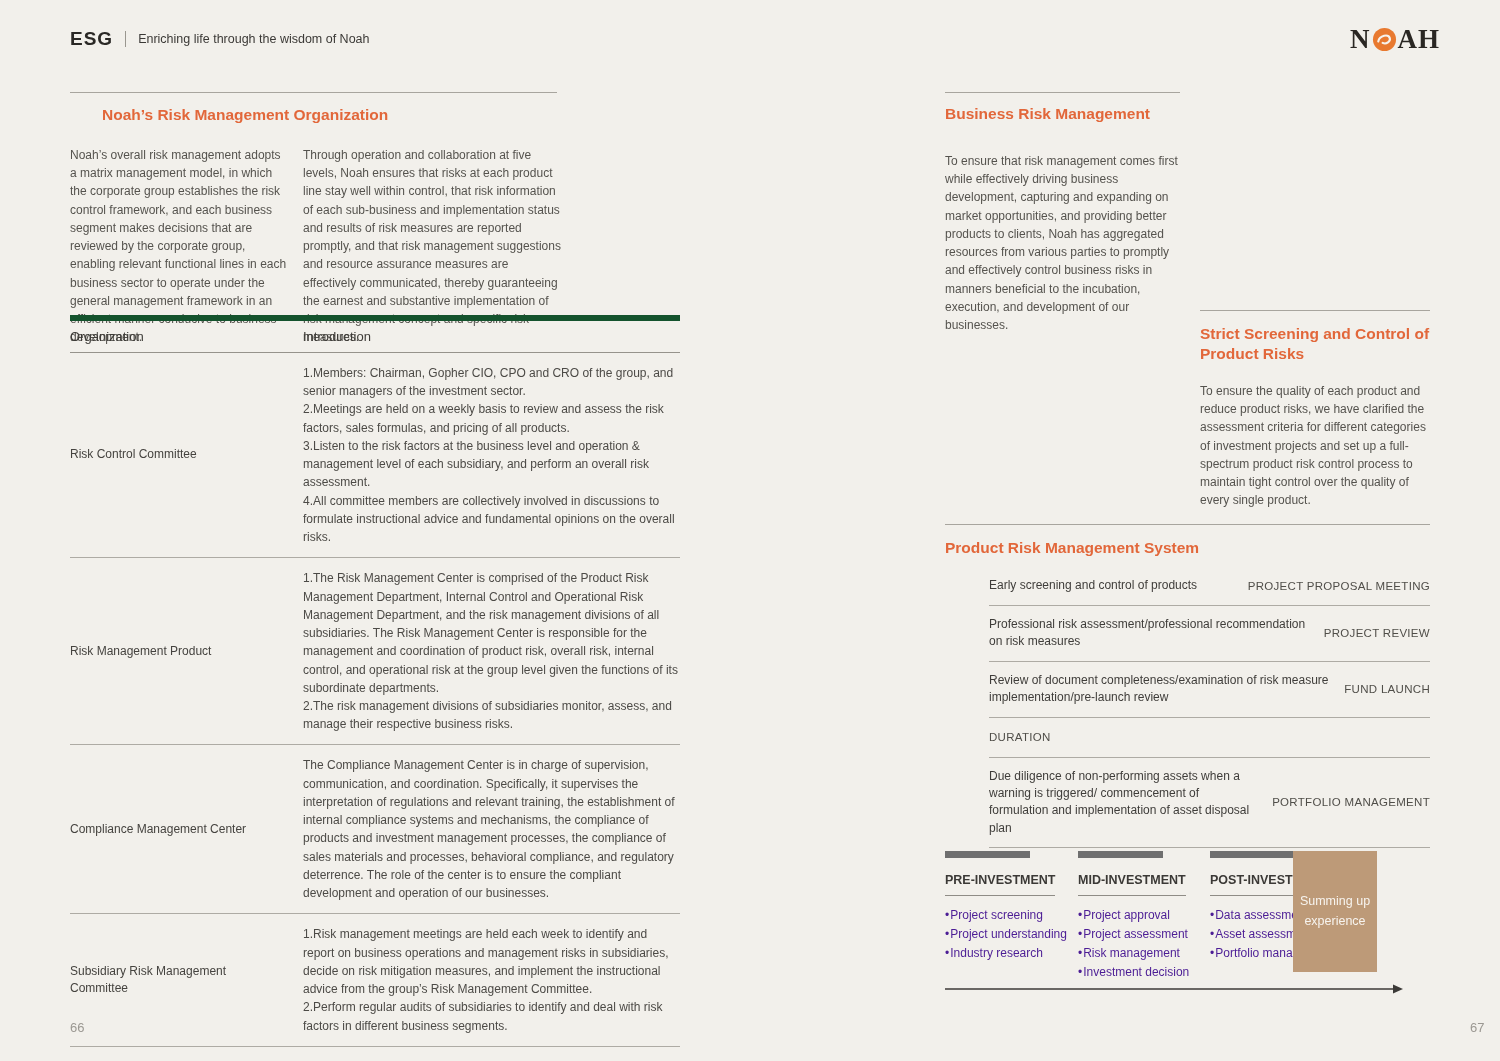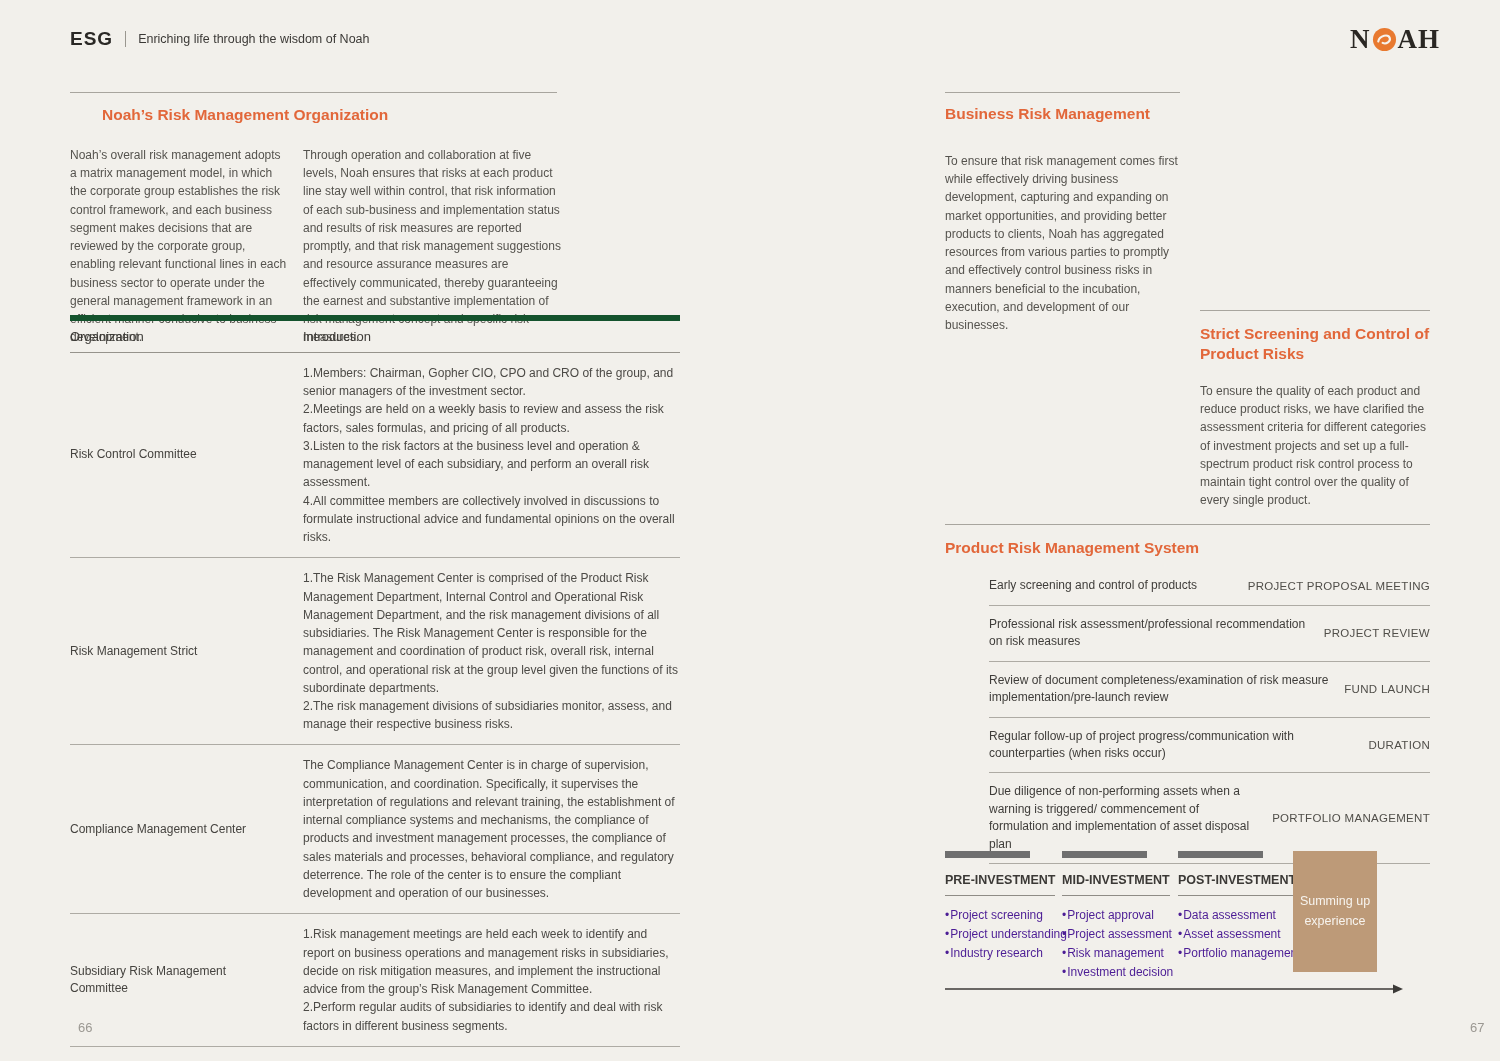--- a/index.html
+++ b/index.html
@@ -48,38 +48,38 @@
   .ss-body  { position:absolute; left:1200px; top:382px; width:237px; }
 
   .prms-title { position:absolute; left:945px; top:538px; }
   .prms-list { position:absolute; left:945px; top:566px; width:485px; }
   .prms-row { display:flex; align-items:center; justify-content:space-between;
     border-bottom:1px solid #aeaba4; padding:10px 0; gap:14px; min-height:40px;margin-left:44px; }
   .prms-desc { font-size:12px; line-height:1.45; color:#3f3d3a; max-width:352px; }
   .prms-stage { font-size:11.5px; color:#504e49; letter-spacing:0.3px; white-space:nowrap; text-align:right; }
 
   
-  .phases { position:absolute; left:945px; top:851px; display:flex; }
+  .phases { position:absolute; left:945px; top:851px; display:flex;gap:16px; }
   .phase-col { flex:none; }
   .phase-col.c1 { width:117px; } .phase-col.c2 { width:116px; } .phase-col.c3 { width:115px; }
   .phase-bar { width:85px; height:7px; background:#6f6f6f; }
   .phase-label { display:inline-block; margin-top:15px; padding-bottom:8px;
     border-bottom:1px solid #8f8c86; font-size:12.5px; font-weight:bold; color:#3b3936; white-space:nowrap; }
   .phase-items { margin-top:10px; }
   .phase-items div { font-size:12px; line-height:19px; color:#4c1d95; white-space:nowrap; }
   .phase-items div::before { content:"\2022"; margin-right:1px; }
 
   .summary-box { position:absolute; left:1293px; top:851px; width:84px; height:121px;
     background:#bd9a78; color:#f7f4ef; font-size:12.5px; line-height:1.55;
     display:flex; align-items:center; justify-content:center; text-align:center; padding:0; }
 
   .flow-arrow { position:absolute; left:945px; top:982px; }
 
   .page-num { position:absolute; font-size:13px; color:#9b9892; }
-  .pn-left { left:78px; top:1020px; }
+  .pn-left { left:70px; top:1020px; }
   .pn-right { left:1470px; top:1020px; }
 </style>
 </head>
 <body>
 
 <div id="canvas">
 
   <div class="header-esg">
     <span class="esg-logo">ESG</span>
     <span class="hdr-divider"></span>
@@ -110,21 +110,21 @@
     </div>
 
     <div class="tbl-row" style="min-height:146px;">
       <div class="cell-org">Risk Control Committee</div>
       <div class="cell-intro">1.Members: Chairman, Gopher CIO, CPO and CRO of the group, and senior managers of the investment sector.
 2.Meetings are held on a weekly basis to review and assess the risk factors, sales formulas, and pricing of all products.
 3.Listen to the risk factors at the business level and operation &amp; management level of each subsidiary, and perform an overall risk assessment.
 4.All committee members are collectively involved in discussions to formulate instructional advice and fundamental opinions on the overall risks.</div>
     </div>
     <div class="tbl-row" style="min-height:146px;">
-      <div class="cell-org">Risk Management Strict</div>
+      <div class="cell-org">Risk Management Product</div>
       <div class="cell-intro">1.The Risk Management Center is comprised of the Product Risk Management Department, Internal Control and Operational Risk Management Department, and the risk management divisions of all subsidiaries. The Risk Management Center is responsible for the management and coordination of product risk, overall risk, internal control, and operational risk at the group level given the functions of its subordinate departments.
 2.The risk management divisions of subsidiaries monitor, assess, and manage their respective business risks.</div>
     </div>
     <div class="tbl-row" style="min-height:140px;">
       <div class="cell-org">Compliance Management Center</div>
       <div class="cell-intro">The Compliance Management Center is in charge of supervision, communication, and coordination. Specifically, it supervises the interpretation of regulations and relevant training, the establishment of internal compliance systems and mechanisms, the compliance of products and investment management processes, the compliance of sales materials and processes, behavioral compliance, and regulatory deterrence. The role of the center is to ensure the compliant development and operation of our businesses.</div>
     </div>
     <div class="tbl-row" style="min-height:103px;">
       <div class="cell-org">Subsidiary Risk Management Committee</div>
       <div class="cell-intro">1.Risk management meetings are held each week to identify and report on business operations and management risks in subsidiaries, decide on risk mitigation measures, and implement the instructional advice from the group’s Risk Management Committee.
@@ -157,21 +157,20 @@
     </div>
     <div class="prms-row">
       <span class="prms-desc">Professional risk assessment/professional recommendation on risk measures</span>
       <span class="prms-stage">PROJECT REVIEW</span>
     </div>
     <div class="prms-row">
       <span class="prms-desc">Review of document completeness/examination of risk measure implementation/pre-launch review</span>
       <span class="prms-stage">FUND LAUNCH</span>
     </div>
     <div class="prms-row">
-      <span class="prms-desc">Regular follow-up of project progress/communication with counterparties (when risks occur)</span>
       <span class="prms-stage">DURATION</span>
     </div>
     <div class="prms-row">
       <span class="prms-desc">Due diligence of non-performing assets when a warning is triggered/ commencement of formulation and implementation of asset disposal plan</span>
       <span class="prms-stage">PORTFOLIO MANAGEMENT</span>
     </div>
   </div>
 
   <div class="phases">
     <div class="phase-col c1">

